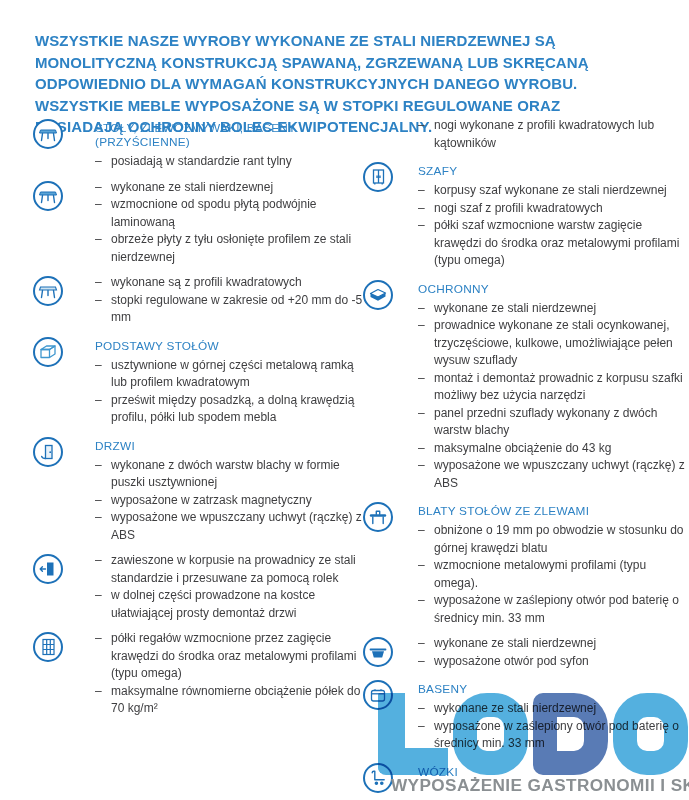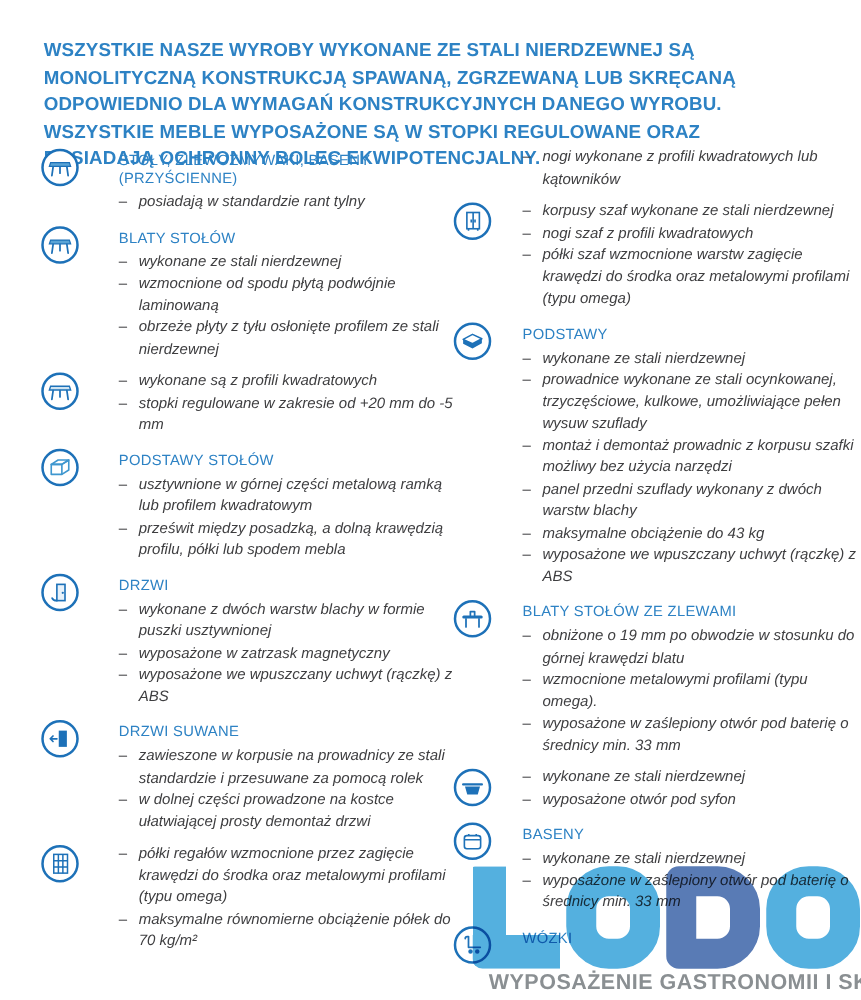--- a/index.html
+++ b/index.html
@@ -32,21 +32,21 @@
     display:flex;align-items:center;justify-content:center;box-sizing:border-box;
     background:#fff;
   }
   .icon-circle svg{display:block;}
   .sec-title{
     color:var(--heading-blue);font-weight:400;font-size:11.8px;
     letter-spacing:.25px;padding-top:4px;margin-bottom:4px;
   }
   .bullet{display:flex;font-size:12px;color:var(--body-text);line-height:17.5px;}
   .bullet .dash{width:16px;flex:0 0 16px;}
-  .bullet .btext{flex:1;font-style:italic;}
+  .bullet .btext{flex:1;}
   .logo{
     position:absolute;left:378px;top:693px;display:flex;align-items:flex-end;gap:5px;
     z-index:2;opacity:.92;mix-blend-mode:multiply;
   }
   .logo-letter{box-sizing:border-box;height:82px;}
   .letter-L{width:70px;border-left:27px solid var(--logo-light);border-bottom:27px solid var(--logo-light);border-radius:2px 0 0 8px;}
   .letter-O{width:75px;border:24px solid var(--logo-light);border-radius:34px;}
   .letter-D{width:75px;border:24px solid var(--logo-dark);border-radius:10px 34px 34px 10px;}
   .tagline{
     position:absolute;left:391px;top:775px;z-index:3;
@@ -83,21 +83,20 @@
   <div class="section">
     <div class="icon-cell">
         <span class="icon-circle">
           <svg width="22" height="22" viewBox="0 0 22 22">
             <path d="M3.5 7h15l1 3h-17z" fill="#5aa4d6" stroke="#1d71b8" stroke-width="1"></path>
             <path d="M5.5 10.5 4.5 17.5M11 10.5v5M16.5 10.5 17.5 17.5" stroke="#1d71b8" stroke-width="1.4" fill="none" stroke-linecap="round" stroke-linejoin="round"></path>
           </svg>
         </span>
       </div>
     <div class="sec-body">
-      <div class="sec-title">BLATY STOŁÓW</div>
       <div class="bullets">
           <div class="bullet">
             <span class="dash">–</span>
             <span class="btext">wykonane ze stali nierdzewnej</span>
           </div>
           <div class="bullet">
             <span class="dash">–</span>
             <span class="btext">wzmocnione od spodu płytą podwójnie laminowaną</span>
           </div>
           <div class="bullet">
@@ -190,21 +189,20 @@
   <div class="section">
     <div class="icon-cell">
         <span class="icon-circle">
           <svg width="22" height="22" viewBox="0 0 22 22">
             <rect x="10" y="4.5" width="6.5" height="13" fill="#1d71b8"></rect>
             <path d="M8.5 11H3.6M5.4 8.8 3.2 11l2.2 2.2" stroke="#1d71b8" stroke-width="1.4" fill="none" stroke-linecap="round" stroke-linejoin="round"></path>
           </svg>
         </span>
       </div>
     <div class="sec-body">
-      <div class="sec-title">DRZWI SUWANE</div>
       <div class="bullets">
           <div class="bullet">
             <span class="dash">–</span>
             <span class="btext">zawieszone w korpusie na prowadnicy ze stali standardzie i przesuwane za pomocą rolek</span>
           </div>
           <div class="bullet">
             <span class="dash">–</span>
             <span class="btext">w dolnej części prowadzone na kostce ułatwiającej prosty demontaż drzwi</span>
           </div>
         </div>
@@ -255,20 +253,21 @@
         <span class="icon-circle">
           <svg width="22" height="22" viewBox="0 0 22 22">
             <g stroke="#1d71b8" stroke-width="1.3" fill="none">
               <rect x="6.5" y="4" width="10" height="13"></rect>
               <path d="M11.5 4v13M10 9.5v2.5M13 9.5v2.5M7.8 17v1.6M15.2 17v1.6"></path>
             </g>
           </svg>
         </span>
       </div>
     <div class="sec-body">
+      <div class="sec-title">SZAFY</div>
       <div class="bullets">
           <div class="bullet">
             <span class="dash">–</span>
             <span class="btext">korpusy szaf wykonane ze stali nierdzewnej</span>
           </div>
           <div class="bullet">
             <span class="dash">–</span>
             <span class="btext">nogi szaf z profili kwadratowych</span>
           </div>
           <div class="bullet">
@@ -282,21 +281,21 @@
   <div class="section">
     <div class="icon-cell">
         <span class="icon-circle">
           <svg width="22" height="22" viewBox="0 0 22 22">
             <path d="M3.5 9.5 11 5.5l7.5 3.5L11 13z" fill="#fff" stroke="#1d71b8" stroke-width="1.2" stroke-linejoin="round"></path>
             <path d="M3.5 9.5 11 13l7.5-4v3.5L11 16.8 3.5 13z" fill="#1d71b8"></path>
           </svg>
         </span>
       </div>
     <div class="sec-body">
-      <div class="sec-title">PODSTAWY</div>
+      <div class="sec-title">OCHRONNY</div>
       <div class="bullets">
           <div class="bullet">
             <span class="dash">–</span>
             <span class="btext">wykonane ze stali nierdzewnej</span>
           </div>
           <div class="bullet">
             <span class="dash">–</span>
             <span class="btext">prowadnice wykonane ze stali ocynkowanej, trzyczęściowe, kulkowe, umożliwiające pełen wysuw szuflady</span>
           </div>
           <div class="bullet">

